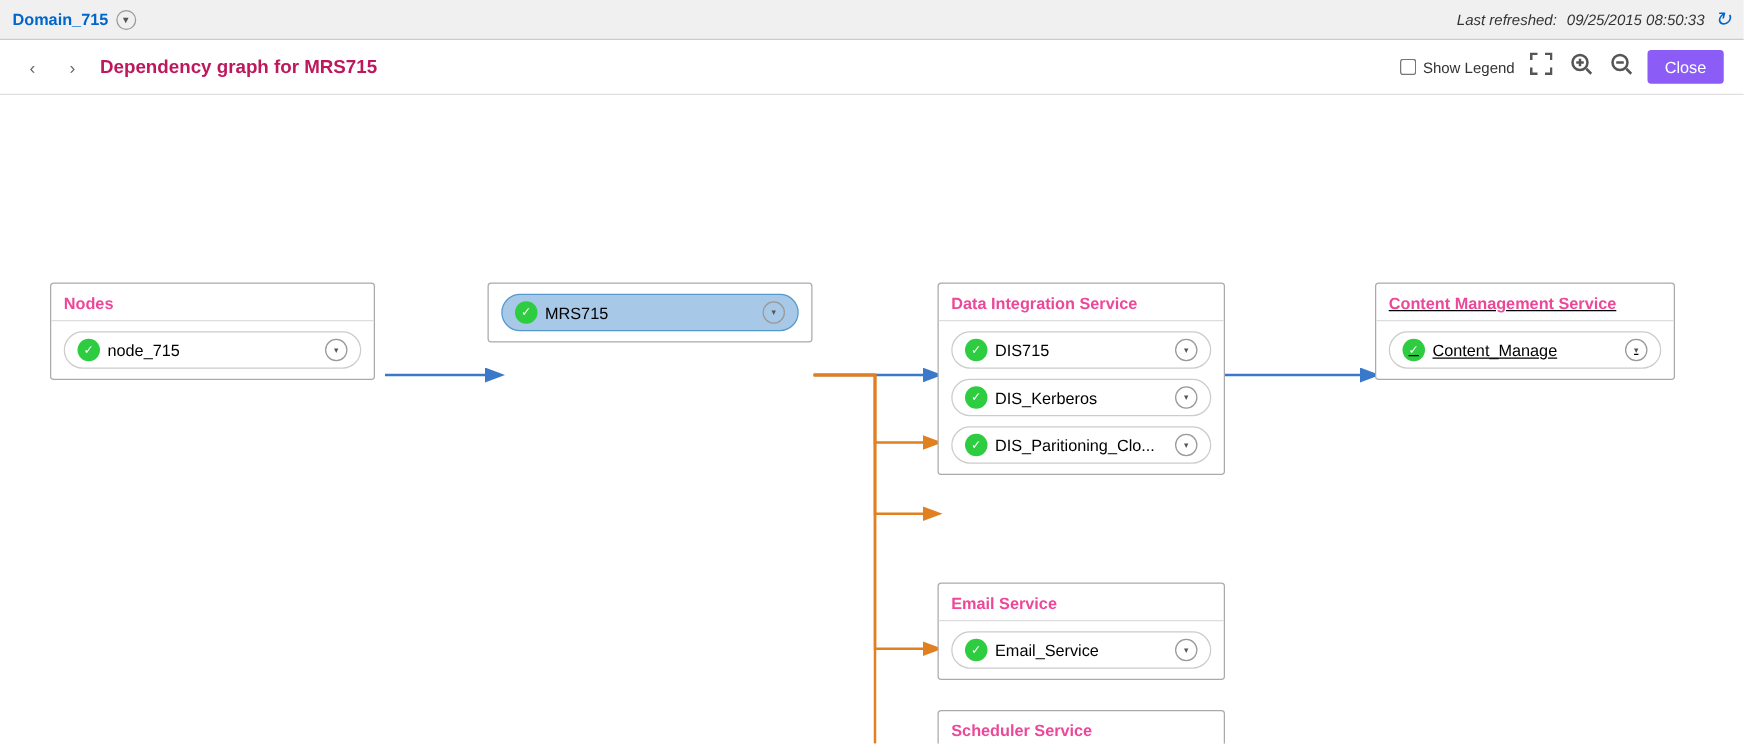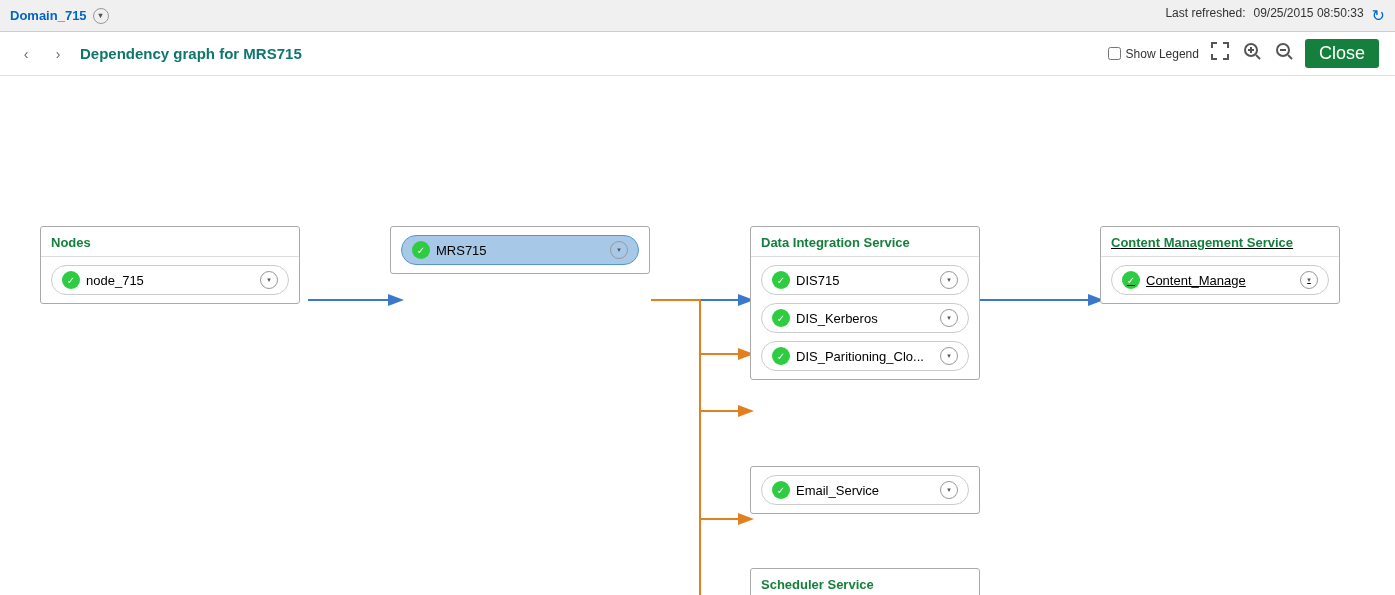--- a/index.html
+++ b/index.html
@@ -30,23 +30,25 @@
       border-radius: 50%;
       display: inline-flex;
       align-items: center;
       justify-content: center;
       cursor: pointer;
       font-size: 8px;
       color: #555;
     }
     .top-bar-right {
       display: flex;
+      align-items: center;
       gap: 8px;
       font-size: 12px;
       color: #333;
+      font-style: italic;
     }
     .refresh-icon {
       color: #0066cc;
       font-size: 16px;
       cursor: pointer;
     }
 
     
     .toolbar {
       display: flex;
@@ -67,21 +69,21 @@
       display: flex;
       align-items: center;
       justify-content: center;
       cursor: pointer;
       color: #666;
       font-size: 14px;
     }
     .page-title {
       font-weight: bold;
       font-size: 15px;
-      color: #0f766e;
+      color: #be185d;
     }
     .toolbar-right {
       display: flex;
       gap: 10px;
     }
     .show-legend {
       display: flex;
       align-items: center;
       gap: 5px;
       font-size: 12px;
@@ -90,26 +92,26 @@
     .show-legend input[type=checkbox] { cursor: pointer; }
     .icon-btn {
       background: none;
       border: none;
       cursor: pointer;
       font-size: 18px;
       color: #555;
       padding: 2px;
     }
     .close-btn {
-      background: #15803d;
+      background: #8b5cf6;
       color: #fff;
       border: none;
       border-radius: 3px;
       padding: 4px 14px;
-      font-size: 18px;
+      font-size: 13px;
       cursor: pointer;
     }
 
     
     .diagram-area {
       position: relative;
       width: 1395px;
       height: 519px;
       overflow: hidden;
       background: #fff;
@@ -118,21 +120,21 @@
     
     .service-box {
       position: absolute;
       border: 1px solid #aaa;
       border-radius: 3px;
       background: #fff;
     }
     .service-box-title {
       font-weight: bold;
       font-size: 13px;
-      color: #15803d;
+      color: #ec4899;
       padding: 8px 10px 6px;
       border-bottom: 1px solid #ddd;
     }
     .service-box-body {
       padding: 8px 10px;
     }
 
     
     .node-pill {
       display: flex;
@@ -320,20 +322,21 @@
         <div class="node-pill-left">
           <div class="check-icon">✓</div>
           <span>DIS_Paritioning_Clo...</span>
         </div>
         <div class="pill-dropdown">▾</div>
       </div>
     </div>
   </div>
 
   <div class="service-box" style="left:750px; top:390px; width:230px;">
+    <div class="service-box-title">Email Service</div>
     <div class="service-box-body">
       <div class="node-pill">
         <div class="node-pill-left">
           <div class="check-icon">✓</div>
           <span>Email_Service</span>
         </div>
         <div class="pill-dropdown">▾</div>
       </div>
     </div>
   </div>

